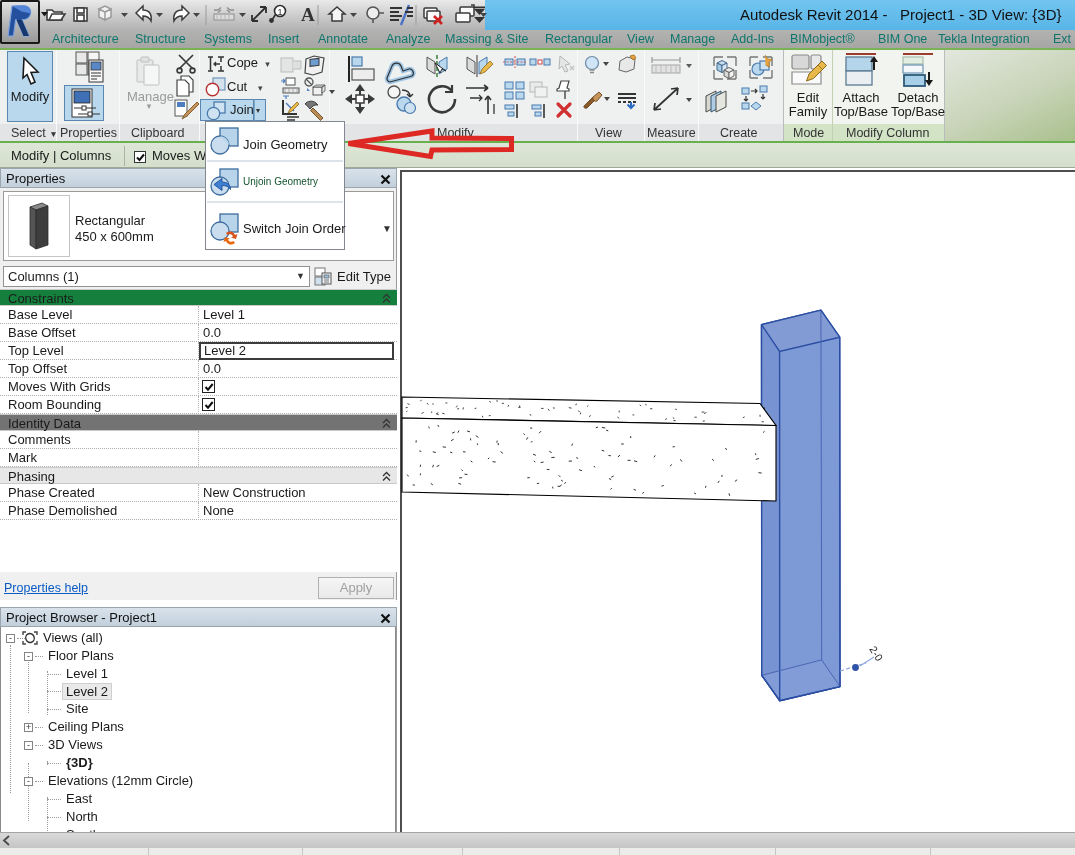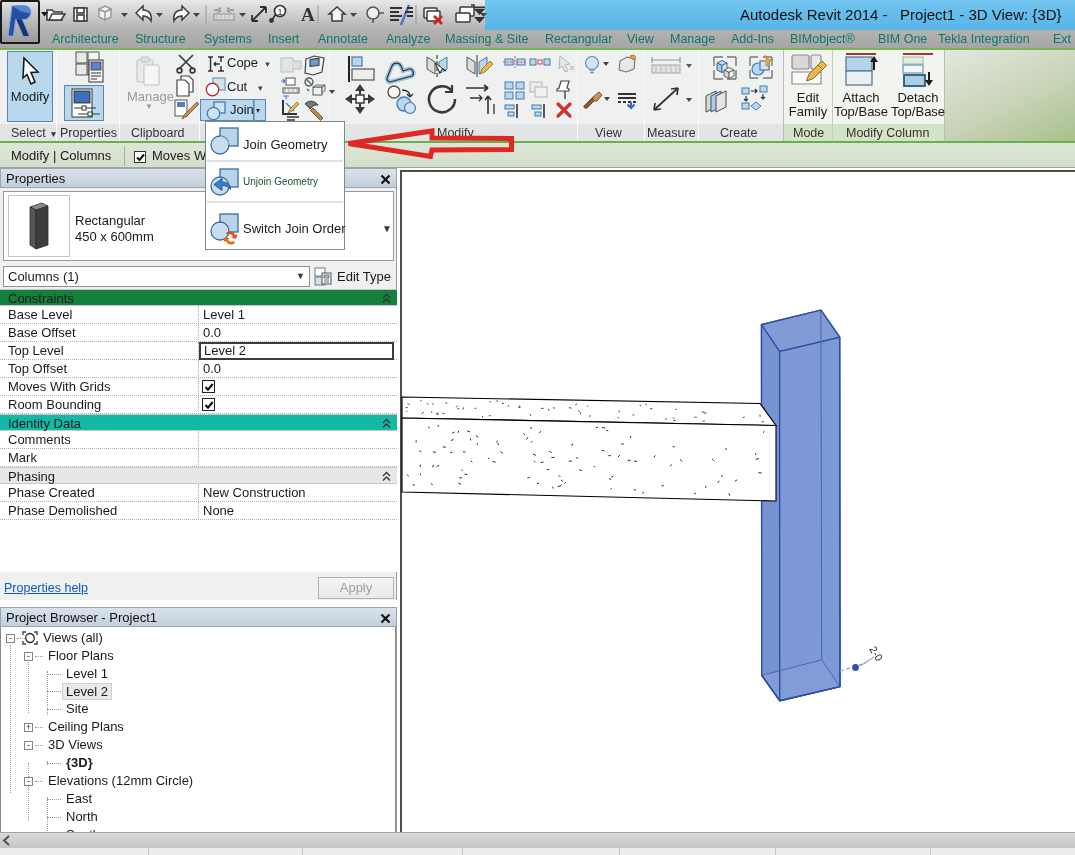--- a/index.html
+++ b/index.html
@@ -512,21 +512,21 @@
     <path d="M2.5 6 L5 8.7 L9.7 3" fill="none" stroke="#111" stroke-width="2.1"></path>
   </svg>
 <div class="abs" style="left:0;top:396px;width:397px;height:18px;border-bottom:1px dotted #b0b0b0">
     <span class="abs" style="left:8px;top:1px;font-size:13px">Room Bounding</span>
   </div>
 <div class="abs" style="left:198px;top:396px;width:1px;height:18px;border-left:1px dotted #b0b0b0"></div>
 <div class="abs" style="left:202px;top:398px;width:13px;height:13px;background:#fff;border:1px solid #222"></div>
 <svg class="abs" style="left:203px;top:399px" width="12" height="12" viewBox="0 0 12 12">
     <path d="M2.5 6 L5 8.7 L9.7 3" fill="none" stroke="#111" stroke-width="2.1"></path>
   </svg>
-<div class="abs" style="left:0;top:414px;width:397px;height:17px;background:#14b8a6;border-top:1px solid #c9c9c9;border-bottom:1px solid #c9c9c9">
+<div class="abs" style="left:0;top:414px;width:397px;height:17px;background:#737373;border-top:1px solid #c9c9c9;border-bottom:1px solid #c9c9c9">
     <span class="abs" style="left:8px;top:1px;font-size:13px">Identity Data</span>
     <svg class="abs" style="left:381px;top:3px" width="11" height="11" viewBox="0 0 11 11">
       <path d="M2 5 L5.5 1.5 L9 5 M2 9.5 L5.5 6 L9 9.5" fill="none" stroke="#333" stroke-width="1.3"></path>
     </svg>
   </div>
 <div class="abs" style="left:0;top:431px;width:397px;height:18px;border-bottom:1px dotted #b0b0b0">
     <span class="abs" style="left:8px;top:1px;font-size:13px">Comments</span>
   </div>
 <div class="abs" style="left:198px;top:431px;width:1px;height:18px;border-left:1px dotted #b0b0b0"></div>
 <div class="abs" style="left:0;top:449px;width:397px;height:18px;border-bottom:1px dotted #b0b0b0">

